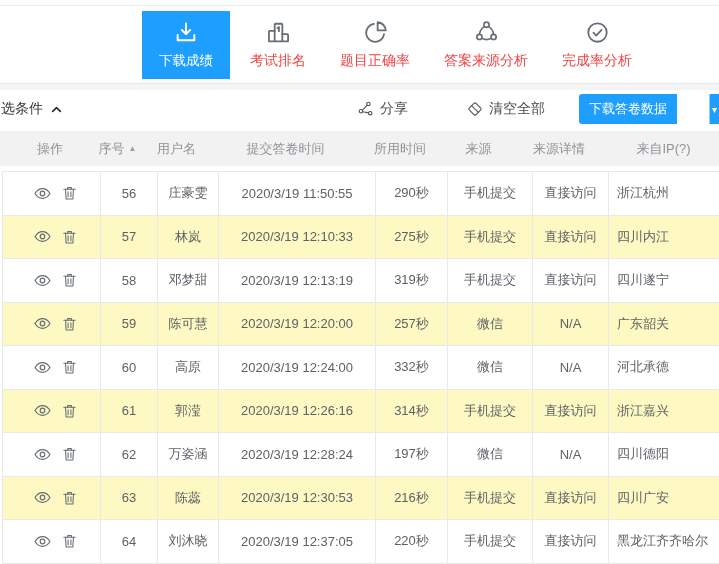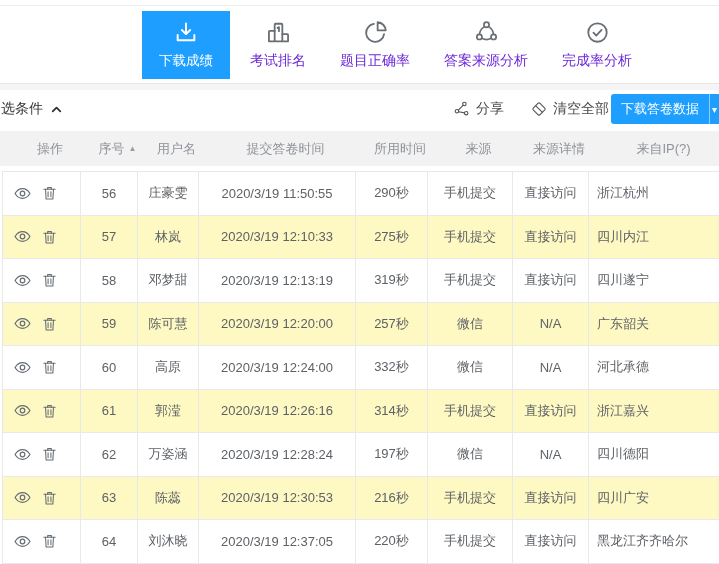--- a/index.html
+++ b/index.html
@@ -12,32 +12,32 @@
   
   .topline { height:6px; border-bottom:1px solid #ededed; }
   .tabbar {
     height:78px; border-bottom:1px solid #e8e8e8;
     display:flex; align-items:center; padding-left:142px; gap:6px; background:#fff;
   }
   .tab {
     height:68px; display:flex; flex-direction:column; align-items:center;
     justify-content:center; gap:6px; padding:0 14px; cursor:pointer; user-select:none;
   }
-  .tab .tab-label { font-size:14px; color:#6d28d9; white-space:nowrap; }
+  .tab .tab-label { font-size:14px; color:#ef4444; white-space:nowrap; }
   .tab .tab-icon { display:flex; align-items:center; justify-content:center; height:27px; }
   .tab.active { background:var(--blue); width:88px; padding:0;text-align:center; }
   .tab.active .tab-label { color:#fff; font-size:13.5px; }
   
   .gray-strip { height:6px; background:#f5f5f5; }
   .toolbar { height:38px; display:flex; align-items:center; background:#fff; }
   .filter-toggle {
     display:flex; align-items:center; gap:7px; margin-left:1px;
     font-size:14px; color:#333; cursor:pointer; white-space:nowrap;text-align:center;
   }
-  .toolbar-right { margin-left:auto; display:flex; align-items:center; }
+  .toolbar-right { margin-left:auto; display:flex; align-items:center;gap:32px; }
   .tool-link {
     display:flex; align-items:center; gap:5px; font-size:14px; color:#4a4a4a;
     cursor:pointer; white-space:nowrap;
   }
   .tool-link.share { margin-right:26px; }
   .tool-link.clear { margin-right:2px; }
   .btn-main {
     height:30px; padding:3px 10px; background:var(--blue); color:#fff; border:none;
     font-size:13px; font-family:inherit; border-radius:3px 0 0 3px; cursor:pointer; white-space:nowrap;
   }
@@ -50,21 +50,21 @@
   .grid-cols { display:grid; grid-template-columns:78px 57px 61px 157px 72px 85px 76px minmax(0,1fr); }
   .thead {
     margin-top:3px; height:35px; background:#f2f2f2; align-items:center;
     font-size:13px; color:#8f9398;
   }
   .thead .hcell { display:flex; align-items:center; justify-content:center; gap:4px; white-space:nowrap;padding-left:22px; }
   .sort { font-size:8px; color:#9a9da1; line-height:1; cursor:pointer; }
   .tbody { margin-top:5px; margin-left:2px; border-top:1px solid #e9e9e9; }
   .trow {
     height:43.5px; border-bottom:1px solid #e9e9e9; border-left:1px solid #e9e9e9;
-    font-size:13px; color:#5d6166; background:#fff;
+    font-size:13px; color:#5d6166; background:#fff;padding-left:20px;
   }
   .trow.alt { background:#fef9c3; }
   .trow .cell {
     display:flex; align-items:center; justify-content:center;
     border-right:1px solid #e9e9e9; white-space:nowrap; overflow:hidden;
   }
   .trow .cell:last-child { border-right:none; justify-content:flex-start; padding-left:8px; }
   .trow .c-actions { justify-content:flex-start; padding-left:10px; gap:9px; }
   .act { display:flex; align-items:center; cursor:pointer; }
   svg { display:block; }

